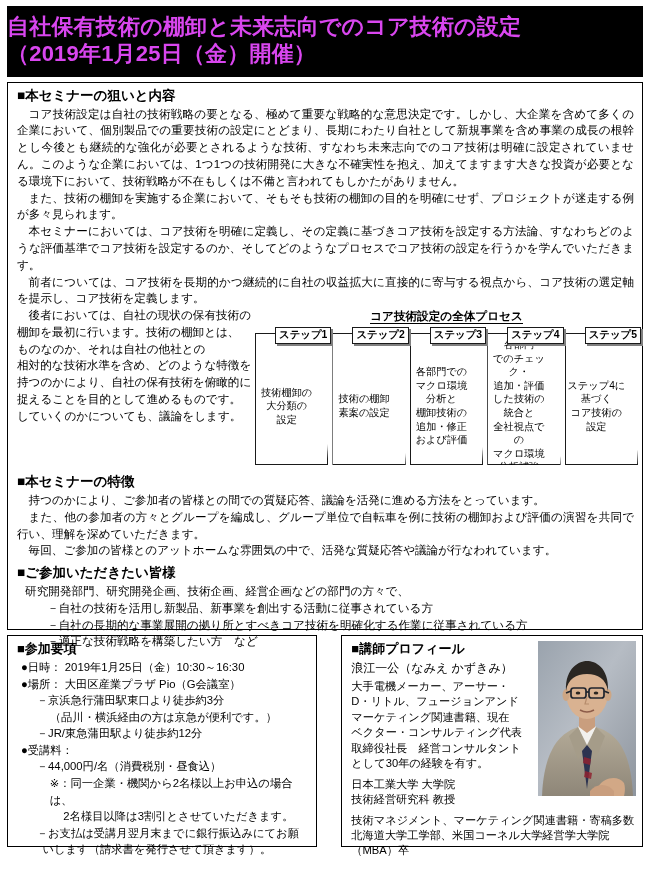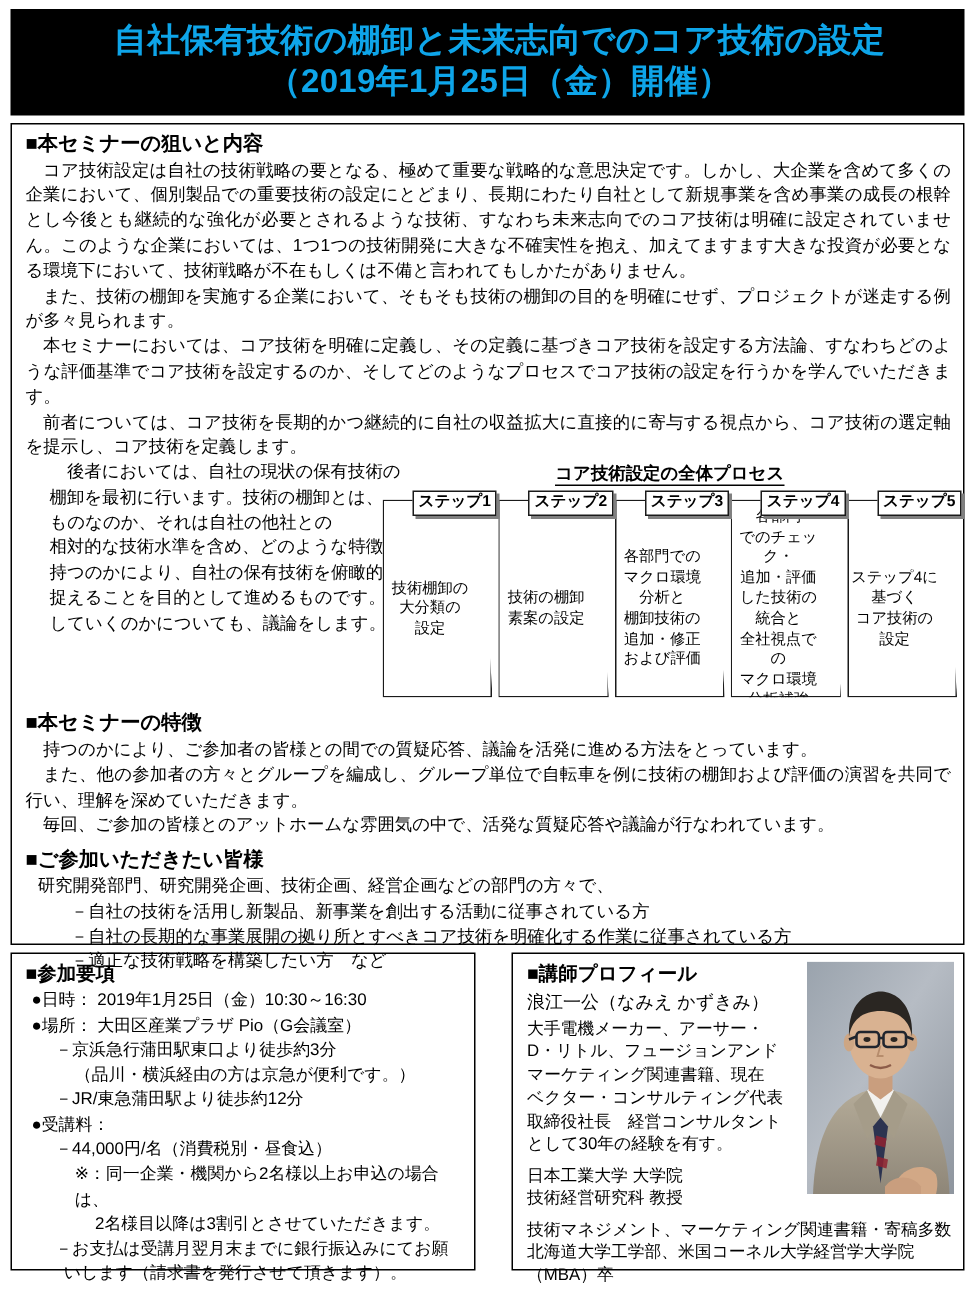--- a/index.html
+++ b/index.html
@@ -18,23 +18,23 @@
     position: relative;
     width: 650px;
     height: 876px;
     box-sizing: border-box;
     padding: 6px 7px 5px 7px;
   }
 
   
   .header {
     background: #000000;
-    color: #0ea5e9;
-    text-align: center;
-    padding: 8px 4px 9px 20px;
+    color: #d946ef;
+    text-align: left;
+    padding: 8px 4px 9px 0;
     margin: 0 0 5px 0;
   }
   .header-line {
     font-size: 22px;
     font-weight: bold;
     line-height: 1.22;
     letter-spacing: 0.2px;
     white-space: nowrap;
   }
 
@@ -76,21 +76,21 @@
   .sp-6 { height: 6px; }
 
   
   .proc-wrap {
     position: relative;
     height: 165px;
     margin-top: 2px;
   }
   .proc-left {
     position: absolute;
-    left: 16px;
+    left: 0;
     top: -2px;
     width: 238px;
   }
   .proc-right {
     position: absolute;
     left: 238px;
     top: 0;
     width: 383px;
   }
   .proc-title {

